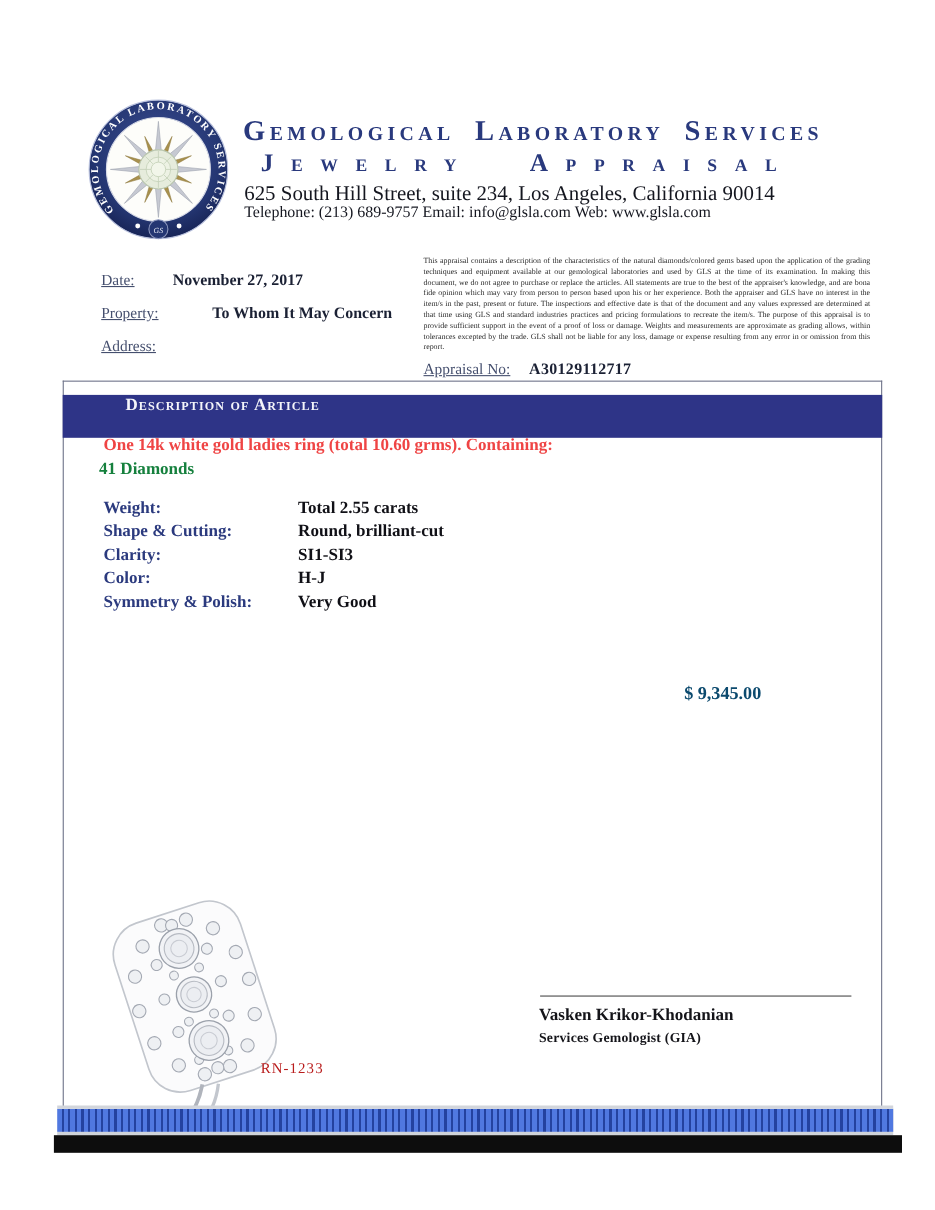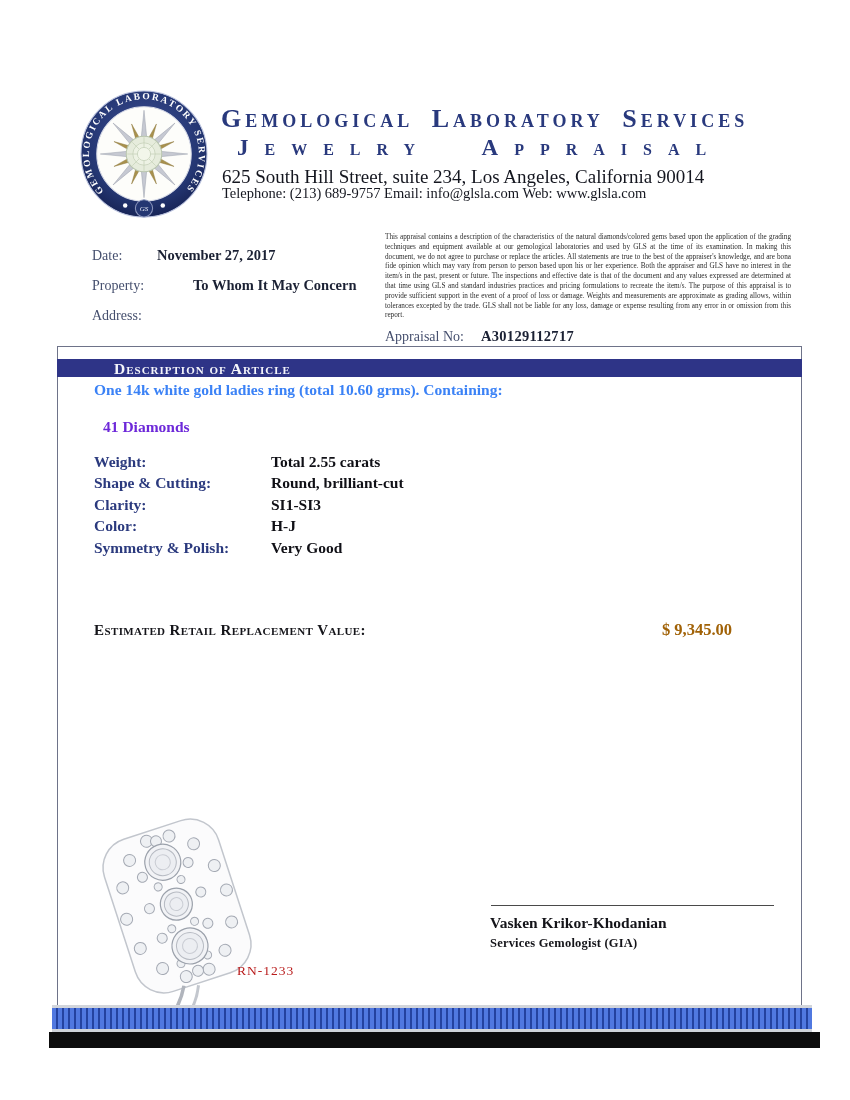--- a/index.html
+++ b/index.html
@@ -17,57 +17,57 @@
     font-variant:small-caps;letter-spacing:4px;word-spacing:8px;white-space:nowrap;
   }
   .doc-type{
     left:221px;top:135px;font-size:23px;font-weight:bold;color:#29397d;
     font-variant:small-caps;letter-spacing:16px;word-spacing:30px;white-space:nowrap;margin-left:16px;
   }
   .hdr-address{left:222px;top:166px;font-size:19px;color:#14161f;}
   .hdr-contact{left:222px;top:185px;font-size:14.5px;color:#14161f;}
 
   
-  .info-label{font-size:14px;color:#454f6e;}
+  .info-label{font-size:14px;color:#454f6e;text-decoration:underline;}
   .info-value{font-size:14.5px;font-weight:bold;color:#1b2134;}
   .lbl-date{left:92px;top:248px;}   .val-date{left:157px;top:247px;}
   .lbl-prop{left:92px;top:278px;}   .val-prop{left:157px;top:277px;margin-left:36px;}
   .lbl-addr{left:92px;top:308px;}   .val-addr{left:157px;top:307px;}
 
   .fine-print{
     left:385px;top:233px;width:406px;font-size:7.2px;line-height:9.8px;
     color:#2c2c2c;text-align:justify;font-family:"Liberation Serif",serif;
   }
   .lbl-apprno{left:385px;top:329px;}
   .val-apprno{left:481px;top:328px;letter-spacing:0.3px;}
 
   
   .article-box{
     left:57px;top:346px;width:743px;height:660px;
     border-left:1px solid #6e7389;border-right:1px solid #6e7389;border-top:1px solid #6e7389;
   }
   .section-bar{
-    position:absolute;left:-1px;right:-1px;top:12px;height:18px;background:#2e3487;
+    position:absolute;left:-1px;right:-1px;top:12px;height:39px;background:#2e3487;
   }
   .section-bar-title{
     position:absolute;left:57px;top:1px;font-size:15.5px;font-weight:bold;color:#f4f5fa;
     font-variant:small-caps;letter-spacing:1px;white-space:nowrap;
   }
-  .desc-line1{left:36px;top:34px;font-size:15.5px;font-weight:bold;color:#3b82f6;}
-  .desc-line2{left:45px;top:71px;font-size:15.5px;font-weight:bold;color:#6d28d9;}
+  .desc-line1{left:36px;top:49px;font-size:15.5px;font-weight:bold;color:#ef4444;}
+  .desc-line2{left:32px;top:71px;font-size:15.5px;font-weight:bold;color:#15803d;}
 
   .detail-label{position:absolute;left:36px;font-size:15.5px;font-weight:bold;color:#2b3a7e;white-space:nowrap;}
   .detail-value{position:absolute;left:213px;font-size:15.5px;font-weight:bold;color:#101016;white-space:nowrap;}
   .row0{top:106px;} .row1{top:127px;} .row2{top:149px;} .row3{top:170px;text-align:center;} .row4{top:192px;text-align:right;}
 
   .erv-label{
     left:36px;top:275px;font-size:15px;font-weight:bold;color:#15151a;
     font-variant:small-caps;letter-spacing:0.4px;white-space:nowrap;
   }
-  .erv-amount{left:524px;top:273px;width:150px;text-align:right;font-size:16.5px;font-weight:bold;color:#a16207;}
+  .erv-amount{left:524px;top:273px;width:150px;text-align:center;font-size:16.5px;font-weight:bold;color:#0c4a6e;}
 
   .ring-photo{left:1px;top:464px;width:270px;height:195px;}
   .photo-caption{left:179px;top:616px;font-size:13.5px;font-weight:normal;color:#b91c1c;letter-spacing:1px;}
 
   .sig-line{left:433px;top:558px;width:283px;border-top:1.4px solid #4a4a4a;height:0;}
   .sig-name{left:432px;top:567px;font-size:15.5px;font-weight:bold;color:#141419;}
   .sig-title{left:432px;top:589px;font-size:12.5px;font-weight:bold;color:#141419;letter-spacing:0.2px;}
 
   
   .footer-ribbon{
@@ -180,21 +180,20 @@
   </div>
   <div>
     <span class="detail-label row3">Color:</span>
     <span class="detail-value row3">H-J</span>
   </div>
   <div>
     <span class="detail-label row4">Symmetry &amp;  Polish:</span>
     <span class="detail-value row4">Very Good</span>
   </div>
 
-  <div class="abs erv-label">Estimated Retail Replacement Value:</div>
   <div class="abs erv-amount">$ 9,345.00</div>
 
   <div class="abs ring-photo">
     <svg width="270" height="195" viewBox="0 0 270 195">
       <g transform="translate(118,95) rotate(-18)">
         <rect x="-60" y="-80" width="120" height="160" rx="30" fill="#fbfbfc" stroke="#c2c6cd" stroke-width="1.5"></rect>
         <path d="M -18 78 C -30 100, -48 112, -66 112" fill="none" stroke="#b0b4bc" stroke-width="3.5"></path>
         <path d="M -4 82 C -14 104, -32 118, -54 120" fill="none" stroke="#c3c7ce" stroke-width="3"></path>
         <g fill="#eef0f3" stroke="#a4a9b3" stroke-width="1">
           <circle cx="52" cy="0" r="6"></circle>

